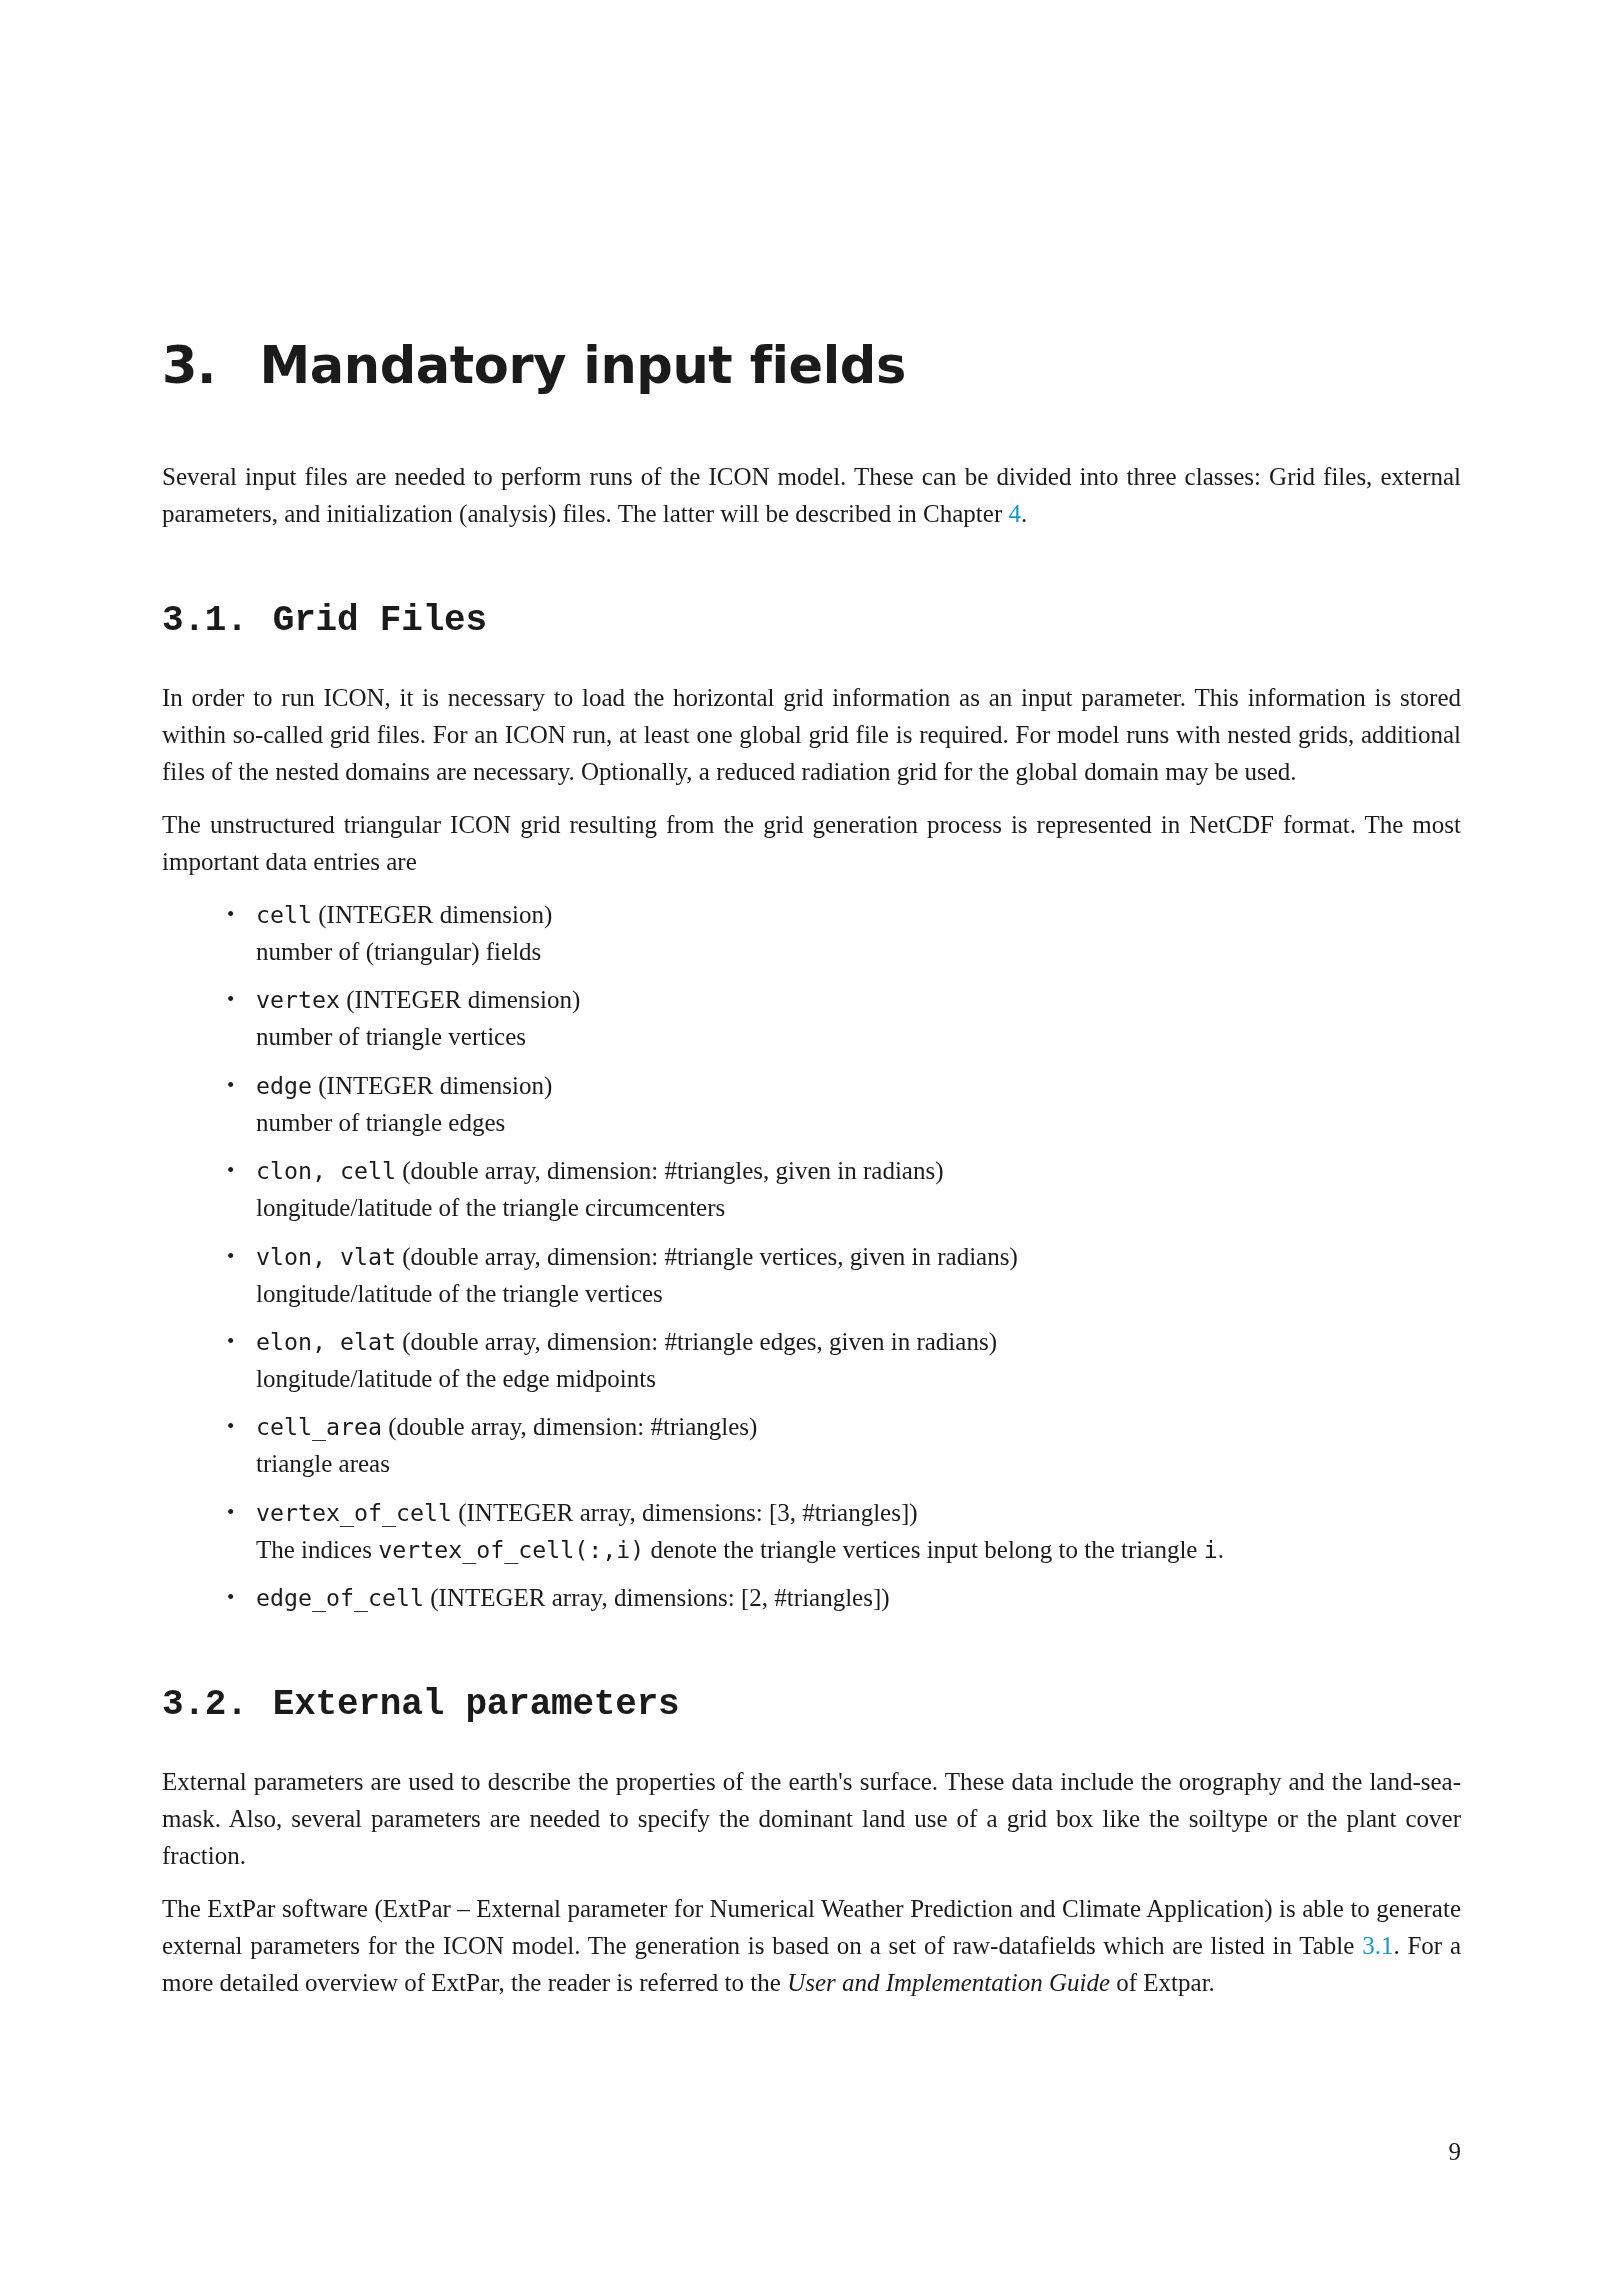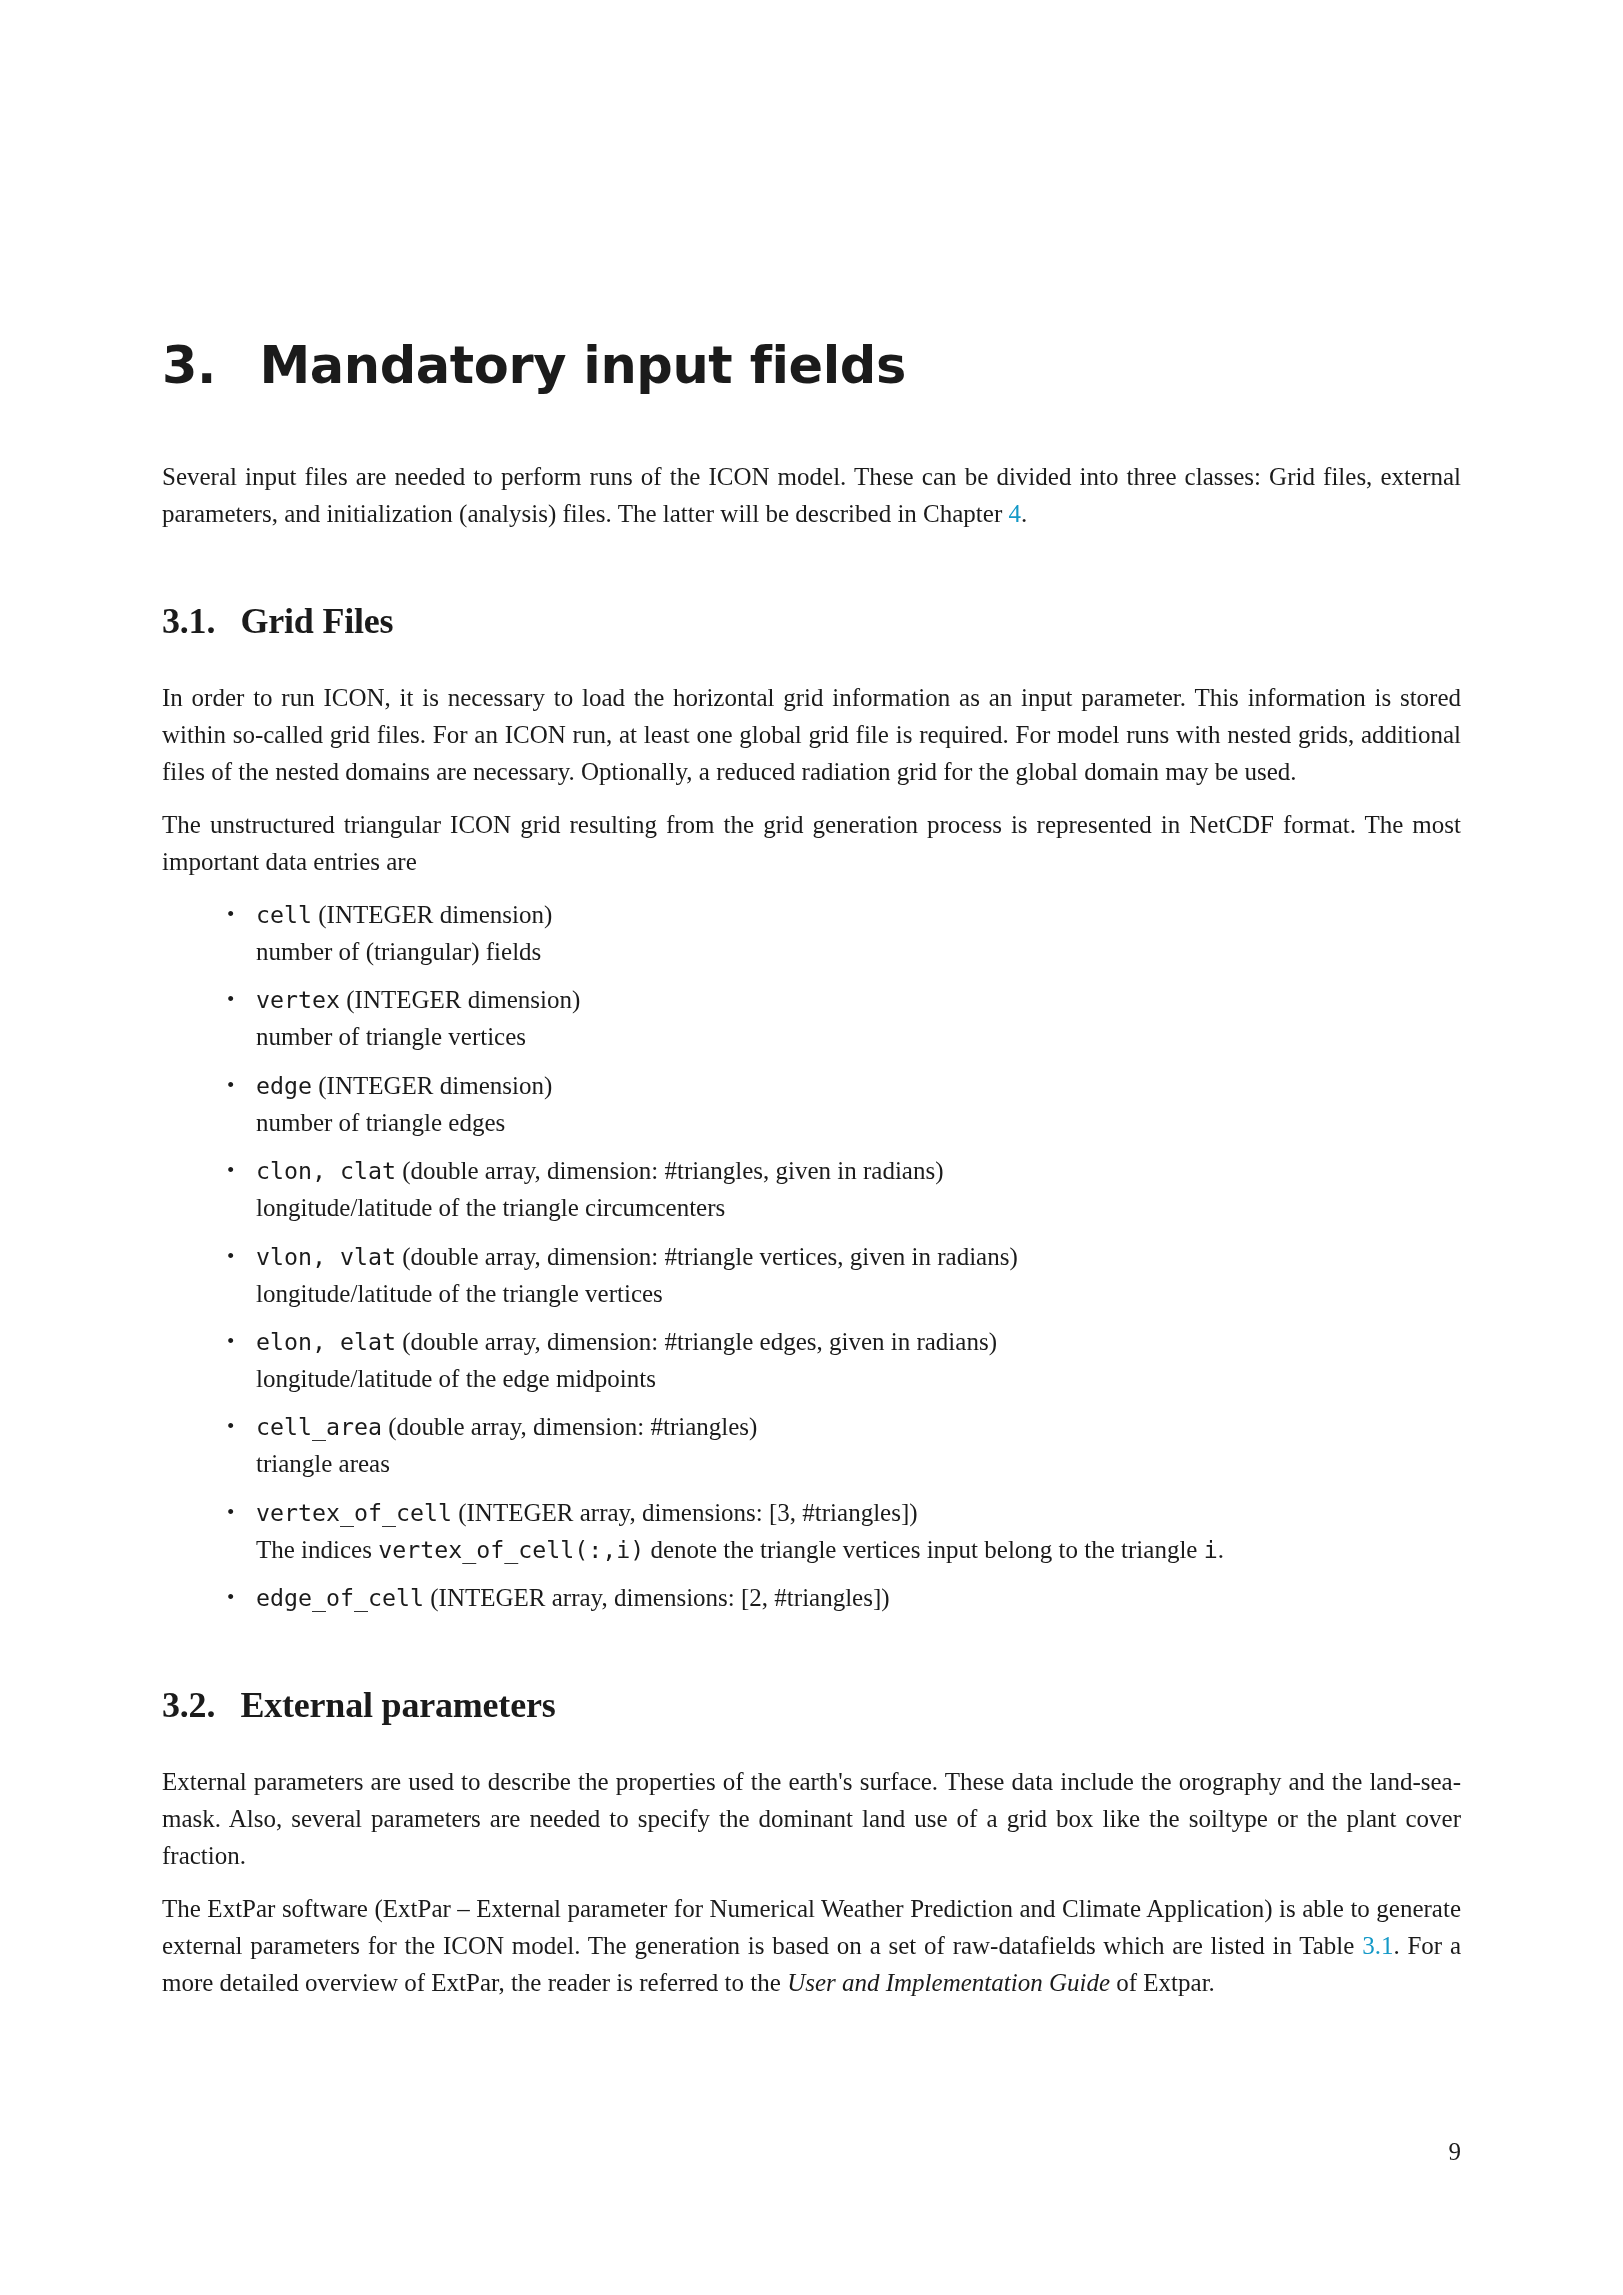--- a/index.html
+++ b/index.html
@@ -22,21 +22,21 @@
   .chapter-title{
     font-family:"DejaVu Sans","Liberation Sans",sans-serif;
     font-weight:700;
     font-size:51px;
     line-height:58px;
     margin-bottom:63px;
     letter-spacing:-0.4px;
   }
   .chapter-title .h-num{margin-right:0.85em;}
   .section-heading{
-    font-family:Liberation Serif, serif;
+    font-family:Liberation Mono, monospace;
     font-weight:700;
     font-size:36px;
     line-height:44px;
     margin-top:67px;
     margin-bottom:36px;
     letter-spacing:-0.2px;
   }
   .section-heading .h-num{margin-right:0.7em;}
   .para{
     text-align:justify;
@@ -110,21 +110,21 @@
     <li class="entry">
       <span class="bullet">•</span>
       <div class="entry-body">
         <div class="entry-term"><code class="inline-code">edge</code><span> (INTEGER dimension)</span></div>
         <div class="entry-desc"><span>number of triangle edges</span></div>
       </div>
     </li>
     <li class="entry">
       <span class="bullet">•</span>
       <div class="entry-body">
-        <div class="entry-term"><code class="inline-code">clon, clat</code><span> (double array, dimension: #triangles, given in radians)</span></div>
+        <div class="entry-term"><code class="inline-code">clon, cell</code><span> (double array, dimension: #triangles, given in radians)</span></div>
         <div class="entry-desc"><span>longitude/latitude of the triangle circumcenters</span></div>
       </div>
     </li>
     <li class="entry">
       <span class="bullet">•</span>
       <div class="entry-body">
         <div class="entry-term"><code class="inline-code">vlon, vlat</code><span> (double array, dimension: #triangle vertices, given in radians)</span></div>
         <div class="entry-desc"><span>longitude/latitude of the triangle vertices</span></div>
       </div>
     </li>

